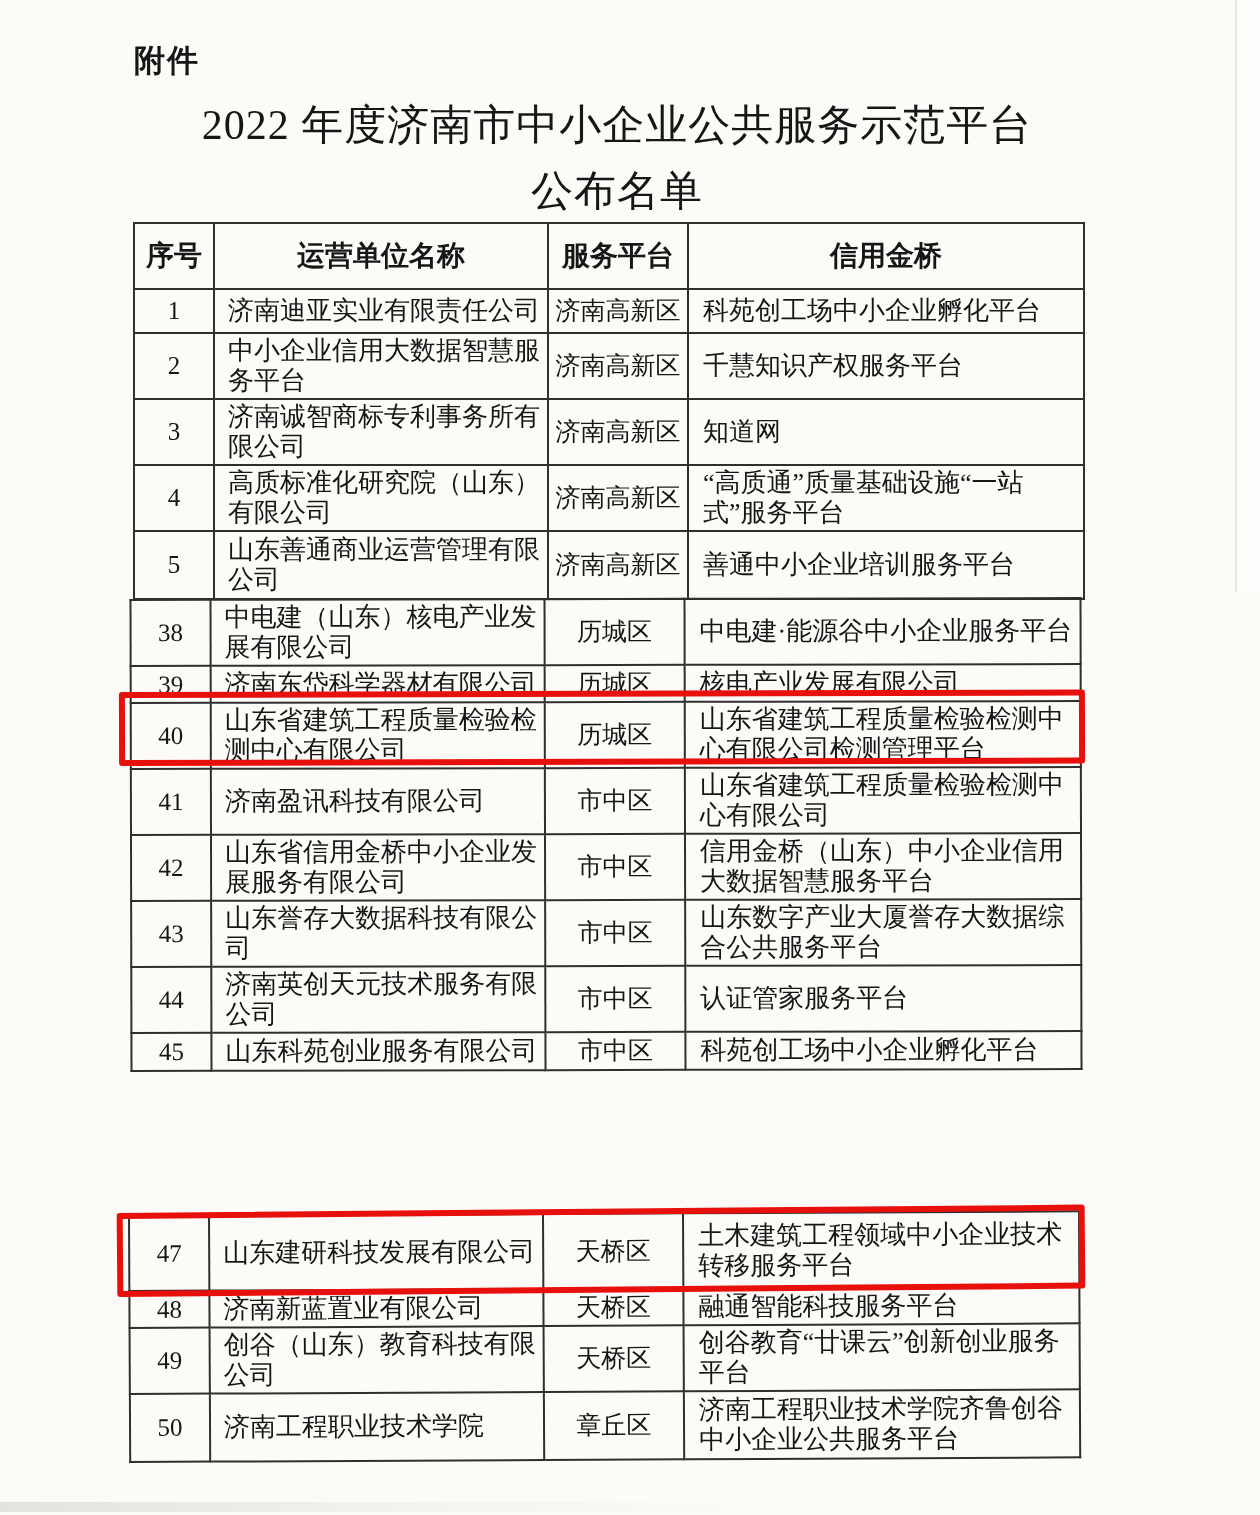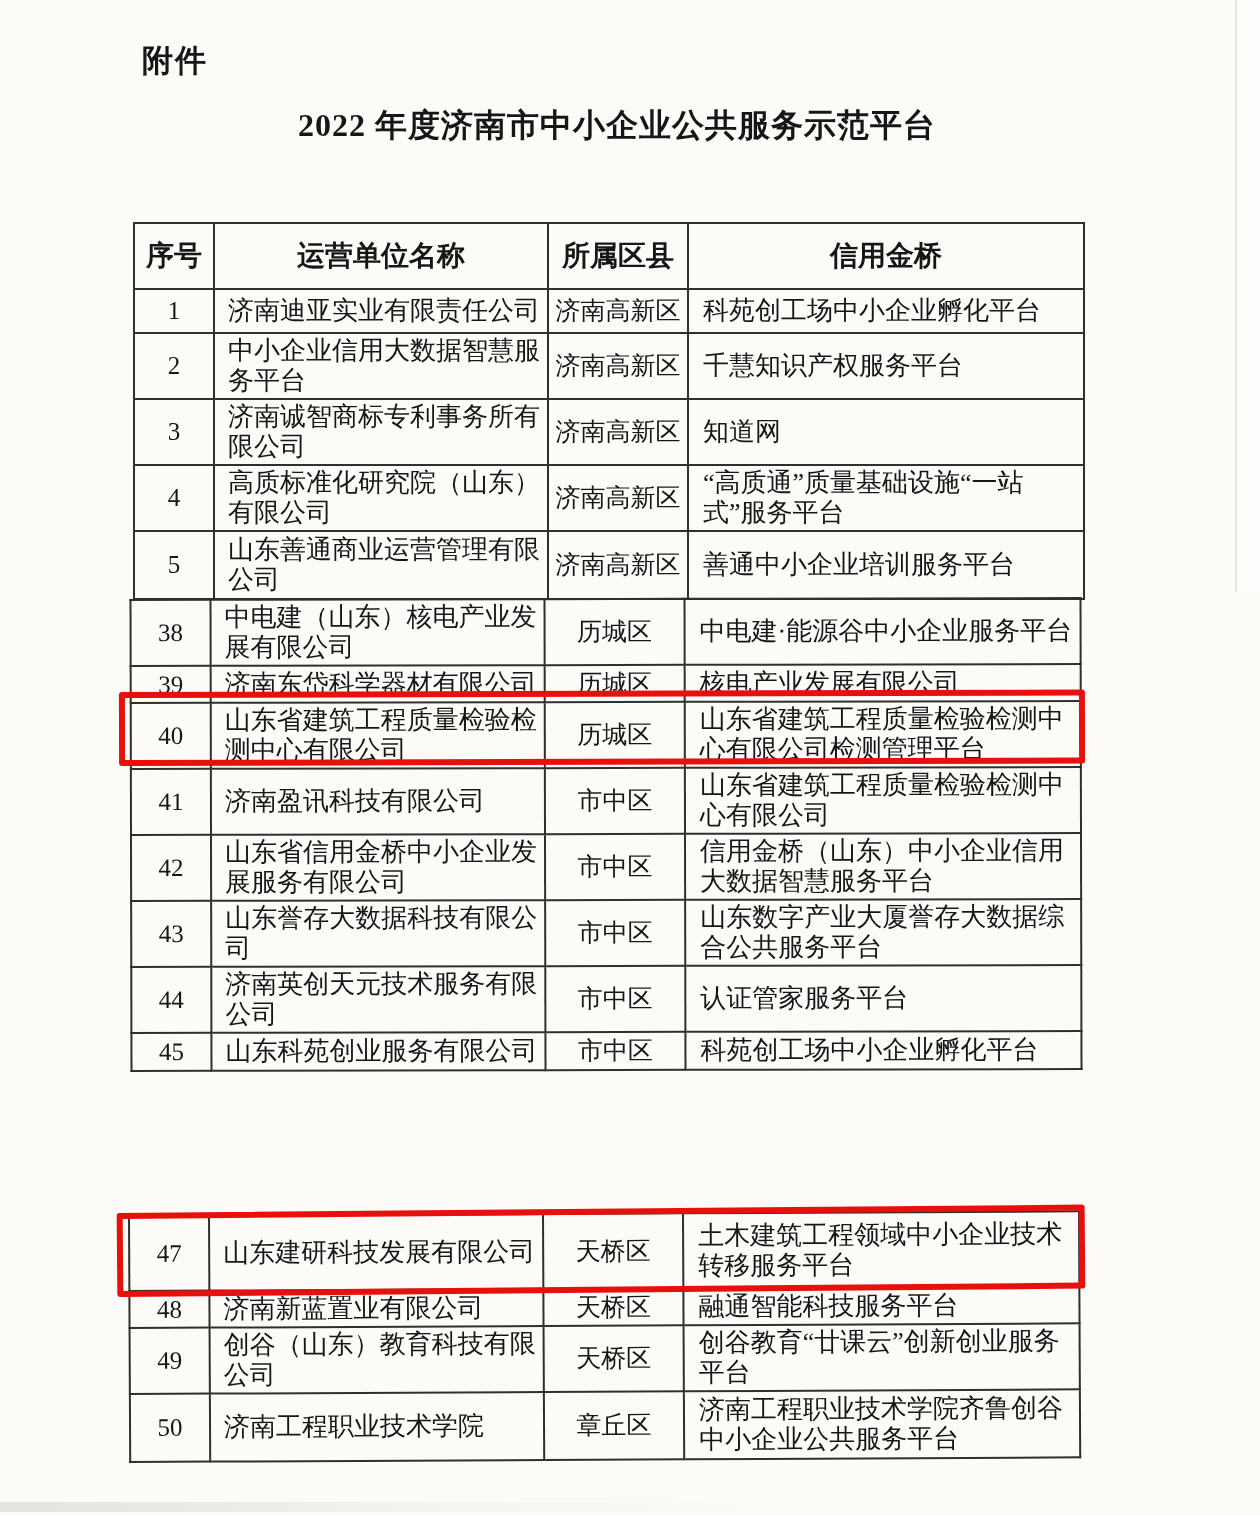--- a/index.html
+++ b/index.html
@@ -7,23 +7,23 @@
     width:1260px;height:1515px;position:relative;overflow:hidden;
     background:#fcfbf8;
     font-family:"Liberation Serif",serif;
     color:#161616;
   }
   
   .scan-strip{position:absolute;left:1235px;top:0;width:25px;height:592px;background:#fdfdfc;border-left:2px solid #e9e6e0;}
   .scan-smudge{position:absolute;left:0;top:1502px;width:760px;height:10px;
     background:linear-gradient(90deg,rgba(120,115,105,.18),rgba(120,115,105,.05) 60%,rgba(120,115,105,0));}
   
-  .attachment{position:absolute;left:142px;top:40px;font-size:31px;font-weight:600;letter-spacing:2px;}
+  .attachment{position:absolute;left:134px;top:40px;font-size:31px;font-weight:600;letter-spacing:2px;}
   .title{position:absolute;left:0;top:92px;width:1234px;text-align:center;
-    font-size:32px;font-weight:700;line-height:66px;letter-spacing:1px;}
+    font-size:42px;font-weight:400;line-height:66px;letter-spacing:1px;}
   
   table{border-collapse:collapse;table-layout:fixed;position:absolute;background:transparent;}
   col.c-no{width:80px;} col.c-unit{width:334px;} col.c-district{width:140px;} col.c-platform{width:396px;}
   th,td{border:2px solid #2f2f2f;vertical-align:middle;font-size:26px;line-height:30px;
     padding:2px 6px;overflow:hidden;}
   th{font-family:"Liberation Sans",sans-serif;font-weight:600;font-size:28px;text-align:center;padding:4px 2px;}
   td.no,td.district{text-align:center;font-size:25px;}
   td.unit{padding-left:13px;}
   td.platform{padding-left:14px;}
   #table-top{left:133px;top:222px;width:950px;}
@@ -44,34 +44,35 @@
 </head>
 <body>
 
 <div class="scan-strip"></div>
 <div class="scan-smudge"></div>
 
 <div class="attachment">附件</div>
 
 <div class="title">
   <div>2022 年度济南市中小企业公共服务示范平台</div>
+  <div>公布名单</div>
 </div>
 
 <table id="table-top">
   <colgroup>
       <col class="c-no">
       <col class="c-unit">
       <col class="c-district">
       <col class="c-platform">
     </colgroup>
   <tbody>
       <tr class="hdr">
     <th>序号</th>
     <th>运营单位名称</th>
-    <th>所属区县</th>
+    <th>服务平台</th>
     <th>信用金桥</th>
   </tr>
   <tr class="r0">
     <td class="no">1</td>
     <td class="unit">济南迪亚实业有限责任公司</td>
     <td class="district">济南高新区</td>
     <td class="platform">科苑创工场中小企业孵化平台</td>
   </tr>
   <tr class="r1">
     <td class="no">2</td>

